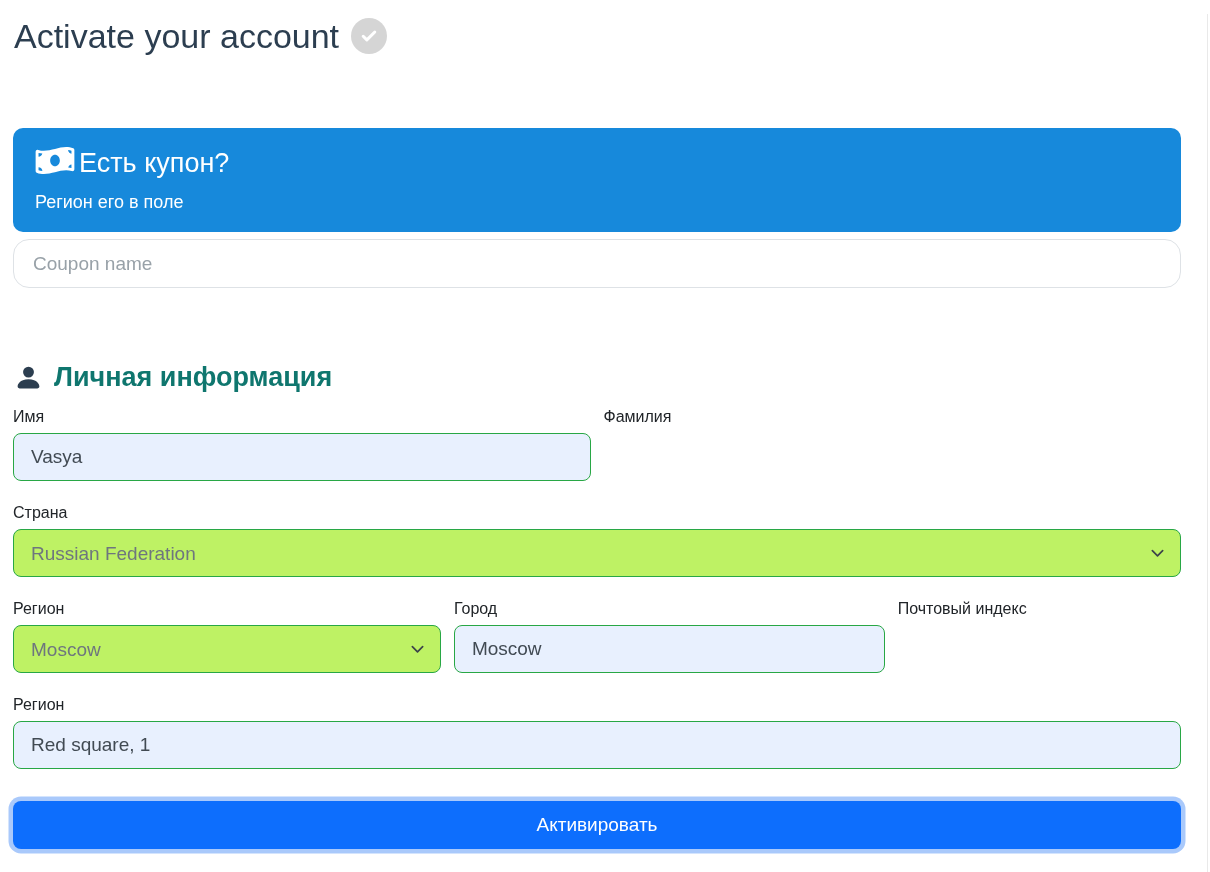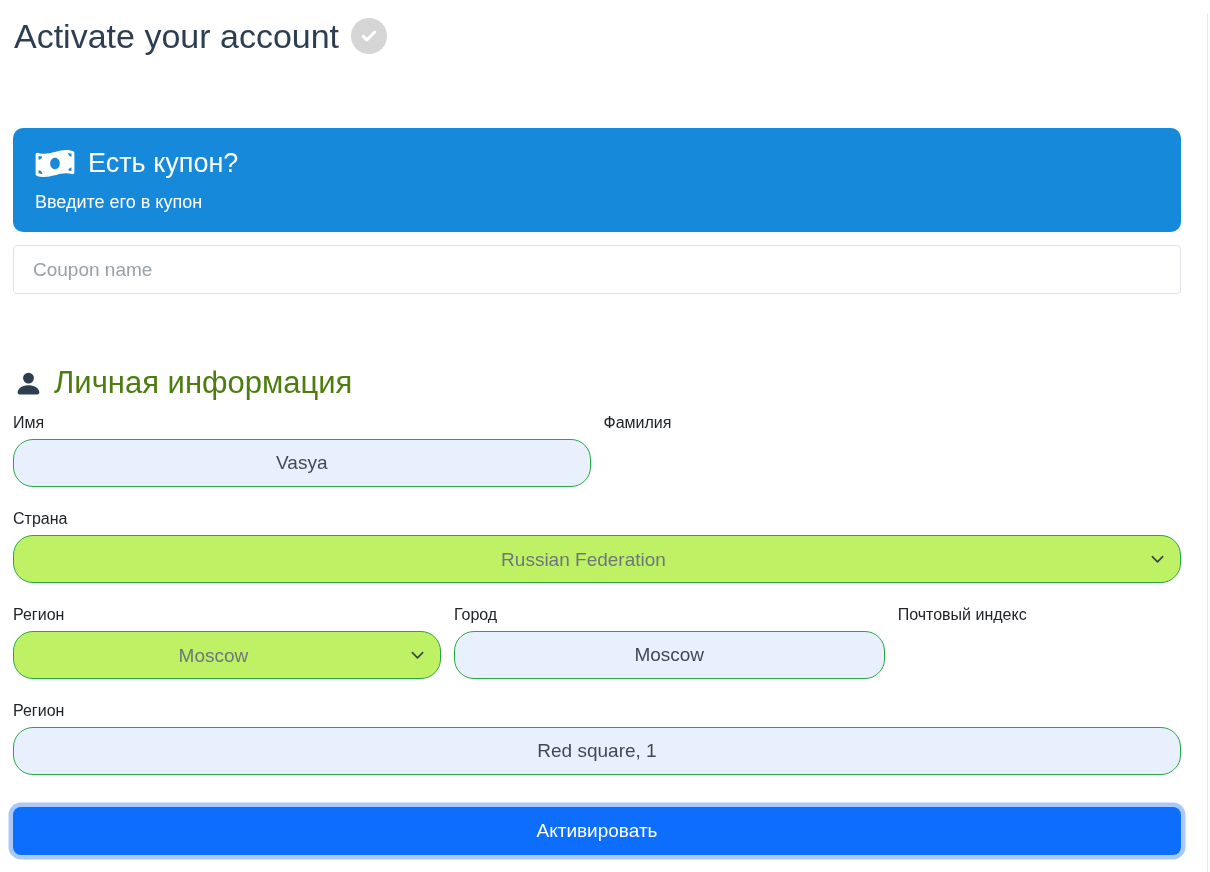--- a/index.html
+++ b/index.html
@@ -37,53 +37,52 @@
   
   .coupon-banner {
     margin-top: 70px;
     background: #1789db;
     border-radius: 10px;
     padding: 17px 22px 19px 22px;
     color: #ffffff;
   }
   .coupon-heading-row {
     display: flex;
-    align-items: center;
-    gap: 13px;
+    gap: 4px;
     font-size: 27px;
     line-height: 36px;
   }
   .coupon-sub {
     margin-top: 11px;
     font-size: 18px;
     line-height: 21px;
   }
 
   
   .coupon-input {
     display: block;
     width: 100%;
     height: 49px;
-    margin-top: 13px;
+    margin-top: 7px;
     border: 1px solid #dee2e6;
-    border-radius: 4px;
+    border-radius: 16px;
     font-size: 19px;
     padding: 0 19px;
     color: #495057;
     font-family: inherit;
     outline: none;
   }
   .coupon-input::placeholder { color: #98a1a8; }
 
   
   .section-heading {
     margin: 71px 0 0 1px;
-    font-size: 31px;
-    font-weight: 400;
-    color: #4d7c0f;
+    font-size: 27px;
+    font-weight: 700;
+    color: #0f766e;
     display: flex;
     align-items: center;
     gap: 11px;
     line-height: 36px;
   }
 
   
   .personal-form { margin-top: 13px; }
   .form-row { display: flex; gap: 13px; margin-bottom: 23px; }
   .form-row .field { min-width: 0; }
@@ -99,29 +98,28 @@
     font-size: 16px;
     color: #212529;
     margin-bottom: 7px;
     line-height: 18px;
   }
 
   .control {
     display: block;
     width: 100%;
     height: 48px;
-    border-radius: 20px;
+    border-radius: 8px;
     font-size: 19px;
     padding: 0 17px;
     font-family: inherit;
     border: 1px solid #ced4da;
     color: #495057;
     outline: none;
     background: #fff;
-    text-align: center;
   }
   .valid { border: 1.5px solid #28a745; }
   .filled { background: #e8f0fe; color: #414a53; }
 
   .select-wrap { position: relative; }
   select.control {
     appearance: none;
     -webkit-appearance: none;
     -moz-appearance: none;
     color: #6e767e;
@@ -170,21 +168,21 @@
 
   <div class="coupon-banner">
     <div class="coupon-heading-row">
       <span style="display:inline-flex;">
         <svg width="40" height="31" viewBox="0 0 640 512" aria-hidden="true">
           <path fill="#ffffff" d="M621.16 54.46C582.37 38.19 543.55 32 504.75 32c-123.17-.01-246.33 62.34-369.5 62.34-30.89 0-61.76-3.92-92.65-13.72-3.47-1.1-6.95-1.62-10.35-1.62C15.04 79 0 92.32 0 110.81v317.26c0 12.63 7.23 24.6 18.84 29.46C57.63 473.81 96.45 480 135.25 480c123.17 0 246.34-62.35 369.51-62.35 30.89 0 61.76 3.92 92.65 13.72 3.47 1.1 6.95 1.62 10.35 1.62 17.21 0 32.25-13.32 32.25-31.81V83.93c-.01-12.64-7.24-24.6-18.85-29.47zM48 132.22c20.12 5.04 41.12 7.57 62.72 8.93C104.84 170.54 79 192.69 48 192.69v-60.47zm0 285v-47.78c34.37 0 62.18 27.27 63.71 61.4-22.53-1.81-43.59-6.31-63.71-13.62zM320 352c-44.19 0-80-42.99-80-96 0-53.02 35.82-96 80-96s80 42.98 80 96c0 53.03-35.83 96-80 96zm272 27.78c-17.52-4.39-35.71-6.85-54.32-8.44 5.87-26.08 27.5-45.88 54.32-49.28v57.72zm0-236.11c-30.89-3.91-54.86-29.7-55.81-61.55 19.54 2.17 38.09 6.23 55.81 12.66v48.89z"></path>
         </svg>
       </span>
       <span>Есть купон?</span>
     </div>
-    <div class="coupon-sub">Введите его в купон</div>
+    <div class="coupon-sub">Регион его в поле</div>
   </div>
 
   <input type="text" class="coupon-input" placeholder="Coupon name" style="">
 
   <h2 class="section-heading">
     <span style="display:inline-flex;">
       <svg width="29" height="29" viewBox="0 0 16 16" aria-hidden="true">
         <path fill="#2c3e50" d="M3 14s-1 0-1-1 1-4 6-4 6 3 6 4-1 1-1 1H3Zm5-6a3 3 0 1 0 0-6 3 3 0 0 0 0 6Z"></path>
       </svg>
     </span>

